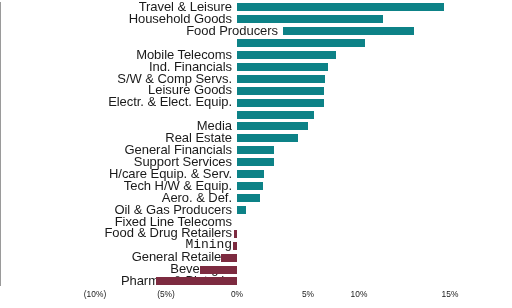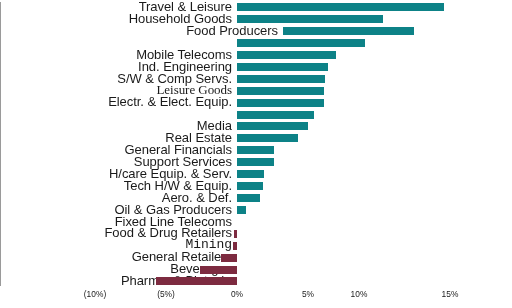--- a/index.html
+++ b/index.html
@@ -97,28 +97,28 @@
           <div class="bar pos" style="left: 237px; width: 130.64px;"></div>
         </div>
         <div class="row" style="top: 36.76px;">
           <div class="bar pos" style="left: 237px; width: 127.8px;"></div>
         </div>
         <div class="row" style="top: 48.68px;">
           <div class="row-label">Mobile Telecoms</div>
           <div class="bar pos" style="left: 237px; width: 99.4px;"></div>
         </div>
         <div class="row" style="top: 60.6px;">
-          <div class="row-label">Ind. Engineering</div>
+          <div class="row-label">Ind. Financials</div>
           <div class="bar pos" style="left: 237px; width: 90.88px;"></div>
         </div>
         <div class="row" style="top: 72.52px;">
           <div class="row-label">S/W &amp; Comp Servs.</div>
           <div class="bar pos" style="left: 237px; width: 88.04px;"></div>
         </div>
-        <div class="row" style="top: 84.44px; font-family: Liberation Serif, serif;">
+        <div class="row" style="top: 84.44px;">
           <div class="row-label">Leisure Goods</div>
           <div class="bar pos" style="left: 237px; width: 86.62px;"></div>
         </div>
         <div class="row" style="top: 96.36px;">
           <div class="row-label">Electr. &amp; Elect. Equip.</div>
           <div class="bar pos" style="left: 237px; width: 86.62px;"></div>
         </div>
         <div class="row" style="top: 108.28px;">
           <div class="bar pos" style="left: 237px; width: 76.68px;"></div>
         </div>

